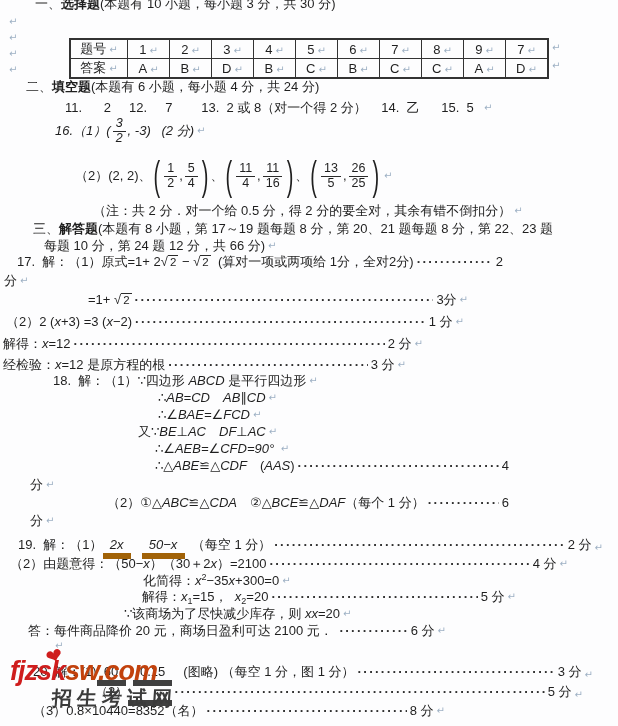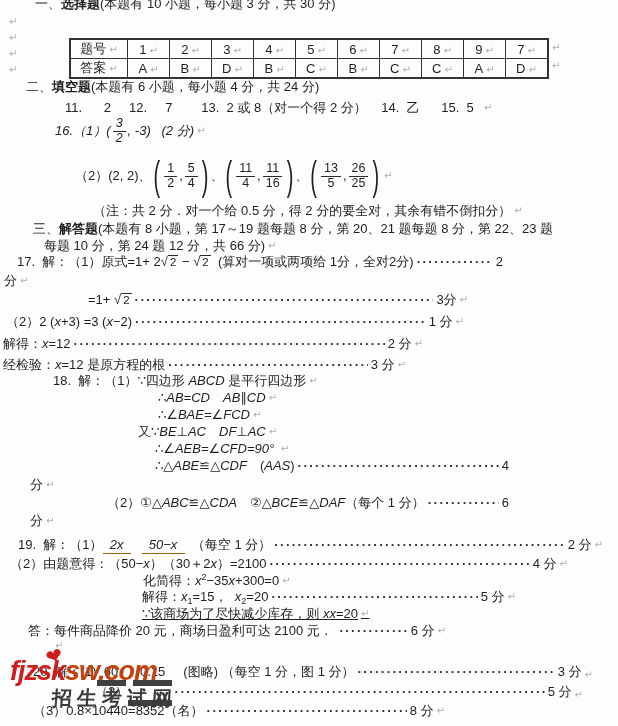--- a/index.html
+++ b/index.html
@@ -4,21 +4,21 @@
 <style>
   html,body{margin:0;padding:0;background:#fff;}
   .page{position:relative;width:618px;height:726px;background:#fdfdfe;overflow:hidden;
         font-family:"Liberation Sans","DejaVu Sans",sans-serif;font-size:13px;color:#1f1f1f;}
   .line{position:absolute;display:flex;align-items:baseline;white-space:pre;line-height:1.2;}
   .line>span{flex:0 0 auto;}
   .center{align-items:center;}
   .b{font-weight:bold;}
   .i{font-style:italic;}
   .u{border-bottom:6px solid #404040;}
-  .ui{font-style:italic;border-bottom:1px solid #a16207;}
+  .ui{font-style:italic;border-bottom:6px solid #a16207;}
   .sb{font-size:9px;position:relative;top:3px;}
   .sp{font-size:9px;position:relative;top:-5px;}
   .frac{display:inline-flex;flex-direction:column;align-items:center;line-height:1.1;font-size:12.5px;margin:0 2px;}
   .fn{border-bottom:1px solid #2a2a2a;padding:0 3px;}
   .fd{padding:0 3px;}
   .sqrt{white-space:nowrap;}
   .rad{border-top:1px solid #2a2a2a;padding:0 2px;font-size:11.5px;}
   .bigp{display:inline-block;font-size:20px;transform:scaleY(2.05);transform-origin:center;margin:0 2px;font-weight:300;}
   .leader{flex:1 1 0 !important;min-width:4px;overflow:hidden;white-space:nowrap;letter-spacing:1.5px;
           font-weight:bold;color:#2e2e2e;margin:0 3px;}
@@ -102,21 +102,21 @@
   <div class="line" style="left:155px;top:441px;"><span>∴</span><span class="i">∠AEB=∠CFD=90°</span><span> </span><span class="pilcrow">↵</span></div>
   <div class="line" style="left:155px;top:458px;width:354px;"><span>∴</span><span class="i">△ABE≌△CDF</span><span>　(</span><span class="i">AAS</span><span>)</span><span class="leader">········································································································································································································</span><span>4</span></div>
   <div class="line" style="left:30px;top:477px;"><span>分</span><span class="pilcrow">↵</span></div>
   <div class="line" style="left:107px;top:495px;width:402px;"><span>（2）①</span><span class="i">△ABC≌△CDA</span><span>　②</span><span class="i">△BCE≌△DAF</span><span>（每个 1 分）</span><span class="leader">········································································································································································································</span><span>6</span></div>
   <div class="line" style="left:30px;top:513px;"><span>分</span><span class="pilcrow">↵</span></div>
 
   <div class="line" style="left:18px;top:537px;width:585px;"><span>19.  解：（1）</span><span class="ui">  2x  </span><span>   </span><span class="ui">  50−x  </span><span>  （每空 1 分）</span><span class="leader">········································································································································································································</span><span>2 分</span><span class="pilcrow">↵</span></div>
   <div class="line" style="left:10px;top:556px;width:558px;"><span>（2）由题意得：（50−</span><span class="i">x</span><span>）（30＋2</span><span class="i">x</span><span>）=2100</span><span class="leader">········································································································································································································</span><span>4 分</span><span class="pilcrow">↵</span></div>
   <div class="line" style="left:143px;top:573px;"><span>化简得：</span><span class="i">x</span><span class="sp">2</span><span>−35</span><span class="i">x</span><span>+300=0</span><span class="pilcrow">↵</span></div>
   <div class="line" style="left:142px;top:589px;width:374px;"><span>解得：</span><span class="i">x</span><span class="sb">1</span><span>=15，  </span><span class="i">x</span><span class="sb">2</span><span>=20</span><span class="leader">········································································································································································································</span><span>5 分</span><span class="pilcrow">↵</span></div>
-  <div class="line" style="left:142px;top:606px;text-decoration:underline;"><span>∵该商场为了尽快减少库存，则 </span><span class="i">x</span><span class="i">x</span><span>=20</span><span class="pilcrow">↵</span></div>
+  <div class="line" style="left:124px;top:606px;"><span>∵该商场为了尽快减少库存，则 </span><span class="i">x</span><span class="i">x</span><span>=20</span><span class="pilcrow">↵</span></div>
   <div class="line" style="left:28px;top:623px;width:418px;"><span>答：每件商品降价 20 元，商场日盈利可达 2100 元． </span><span class="leader">········································································································································································································</span><span>6 分</span><span class="pilcrow">↵</span></div>
   <span class="pilcrow abs" style="left:55px;top:640px;">↵</span>
 
   <div class="line" style="left:33px;top:664px;width:560px;"><span>20. 解：(1)</span><span class="u">  60  </span><span>  </span><span class="u">  0.15  </span><span>   (图略) （每空 1 分，图 1 分）</span><span class="leader">········································································································································································································</span><span>3 分</span><span class="pilcrow">↵</span></div>
   <div class="line" style="left:95px;top:684px;width:488px;"><span>（2）</span><span class="u">            </span><span class="leader">········································································································································································································</span><span>5 分</span><span class="pilcrow">↵</span></div>
   <div class="line" style="left:33px;top:703px;width:412px;"><span>（3）0.8×10440=8352（名）</span><span class="leader">········································································································································································································</span><span>8 分</span><span class="pilcrow">↵</span></div>
 
   <span class="wm-heart" style="left:46px;top:644px;">❤</span>
   <div class="wm-brand" style="left:10px;top:656px;">
     <span class="wm-red">fjzsk</span><span class="wm-green">sw.com</span>

